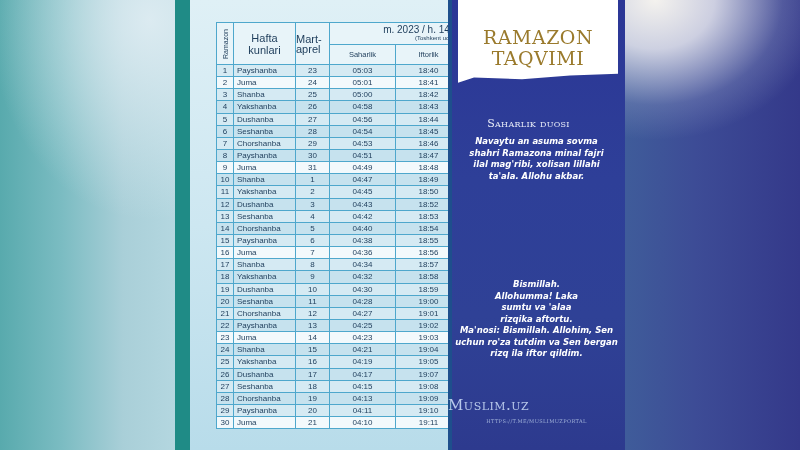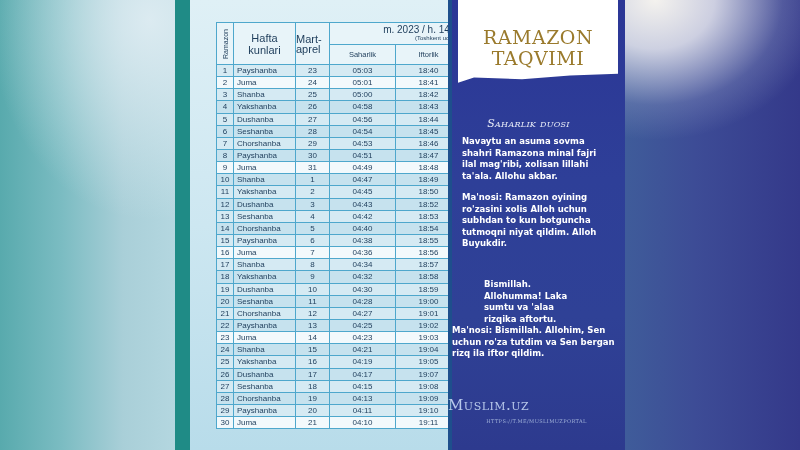--- a/index.html
+++ b/index.html
@@ -61,25 +61,25 @@
     background: #ffffff;
     clip-path: polygon(0 0, 100% 0, 100% 82%, 70% 84%, 40% 88%, 10% 86%, 0 92%);
     text-align: center;
   }
   .banner-title {
     font-family: "DejaVu Serif", serif; color: #9a7a2c;
     font-size: 19px; line-height: 21px; letter-spacing: 0.5px; margin-top: 27px;
   }
   .section-title {
     position: absolute; left: 0; width: 161px; text-align: center;
-    color: #e8ecf8; font-family: "DejaVu Serif", serif; font-size: 11px; letter-spacing: 0.3px; font-style: italic;
+    color: #e8ecf8; font-family: "DejaVu Serif", serif; font-size: 11px; letter-spacing: 0.3px;
   }
   .dua-text {
-    position: absolute; left: 0; width: 177px; 
-    color: #ffffff; font-size: 8.5px; line-height: 11.5px; font-weight: bold;
+    position: absolute; left: 0; width: 177px; text-align: center;
+    color: #ffffff; font-size: 8.5px; line-height: 11.5px; font-weight: bold; font-style: italic;
   }
   .brand {
     position: absolute; left: 0; width: 177px; text-align: left;
     font-family: "DejaVu Serif", serif; color: #b8c8ea; font-size: 15px; letter-spacing: 0.5px;
   }
   .brand-url {
     position: absolute; left: 0; width: 177px; text-align: center;
     font-family: "DejaVu Serif", serif; color: #9fb0d8; font-size: 5px; letter-spacing: 0.4px;
   }
   .bg-right {
@@ -329,21 +329,20 @@
 <div class="info-panel">
   <div class="banner">
     <div class="banner-title">
       <div>RAMAZON</div>
       <div>TAQVIMI</div>
     </div>
   </div>
 
   <div class="section-title" style="top:117px; font-variant: small-caps;">Saharlik duosi</div>
   <div class="dua-text" style="top:136px; padding: 0 14px;">Navaytu an asuma sovma shahri Ramazona minal fajri ilal mag'ribi, xolisan lillahi ta'ala. Allohu akbar.</div>
-  <div class="dua-text" style="top:192px; padding: 0 14px;">Ma'nosi: Ramazon oyining ro'zasini xolis Alloh uchun subhdan to kun botguncha tutmoqni niyat qildim. Alloh Buyukdir.</div>
 
   <div class="dua-text" style="top:279px; padding: 0 36px;">Bismillah. Allohumma! Laka sumtu va 'alaa rizqika aftortu.</div>
   <div class="dua-text" style="top:325px; padding: 0 4px;">Ma'nosi: Bismillah. Allohim, Sen uchun ro'za tutdim va Sen bergan rizq ila iftor qildim.</div>
 
   <div class="brand" style="top:396px; font-variant: small-caps;">Muslim.uz</div>
   <div class="brand-url" style="top:418px;">HTTPS://T.ME/MUSLIMUZPORTAL</div>
 </div>
 
 <div class="bg-right"></div>
 

